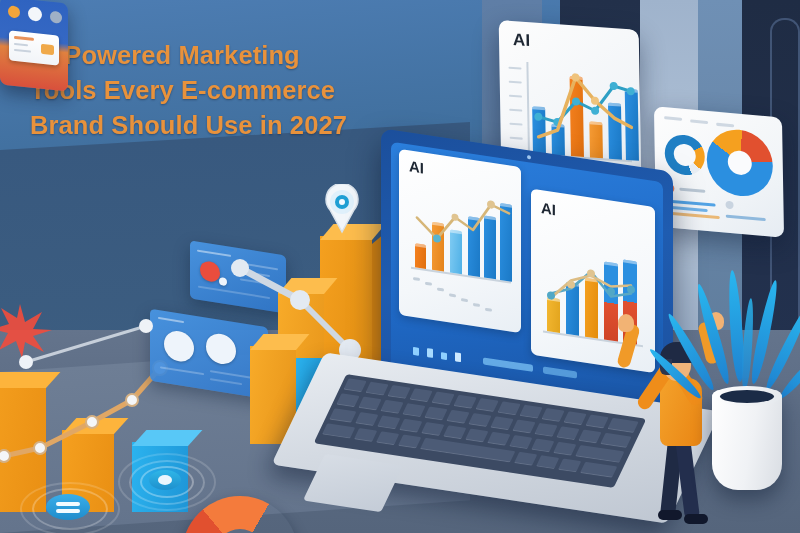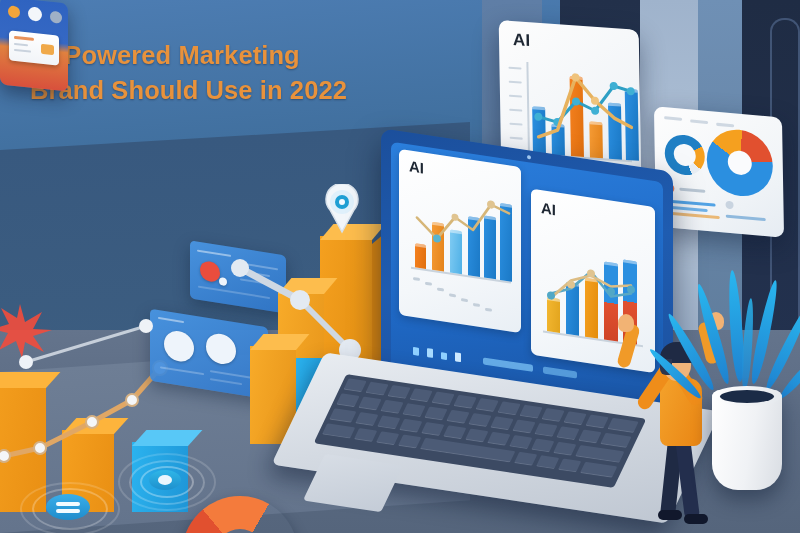--- a/index.html
+++ b/index.html
@@ -123,21 +123,22 @@
     <div class="panel-strip ps3"></div>
     <div class="panel-strip ps4"></div>
     <div class="ps-edge"></div>
     <div class="wall-dark"></div>
     <div class="floor"></div>
     <div class="floor-light"></div>
   </div>
 
   <div class="headline">
     <span class="ln">AI-Powered Marketing</span>
-    <span class="ln">Brand Should Use in 2022</span>
+    <span class="ln">Tools Every E-commerce</span>
+    <span class="ln">Brand Should Use in 2027</span>
   </div>
 
   <div class="iso" style="left:-18px;top:352px;width:230px;height:160px;">
 
     <div style="position:absolute;left:0;top:32px;width:64px;height:128px;background:linear-gradient(100deg,#f5a01f 0%,#e98f13 100%);"></div>
     <div style="position:absolute;left:0;top:20px;width:64px;height:16px;background:#fdb43c;transform:skewX(-42deg);transform-origin:left bottom;"></div>
 
     <div style="position:absolute;left:80px;top:78px;width:52px;height:82px;background:linear-gradient(100deg,#f5a01f 0%,#e98f13 100%);"></div>
     <div style="position:absolute;left:80px;top:66px;width:52px;height:16px;background:#fdb43c;transform:skewX(-42deg);transform-origin:left bottom;"></div>
 

